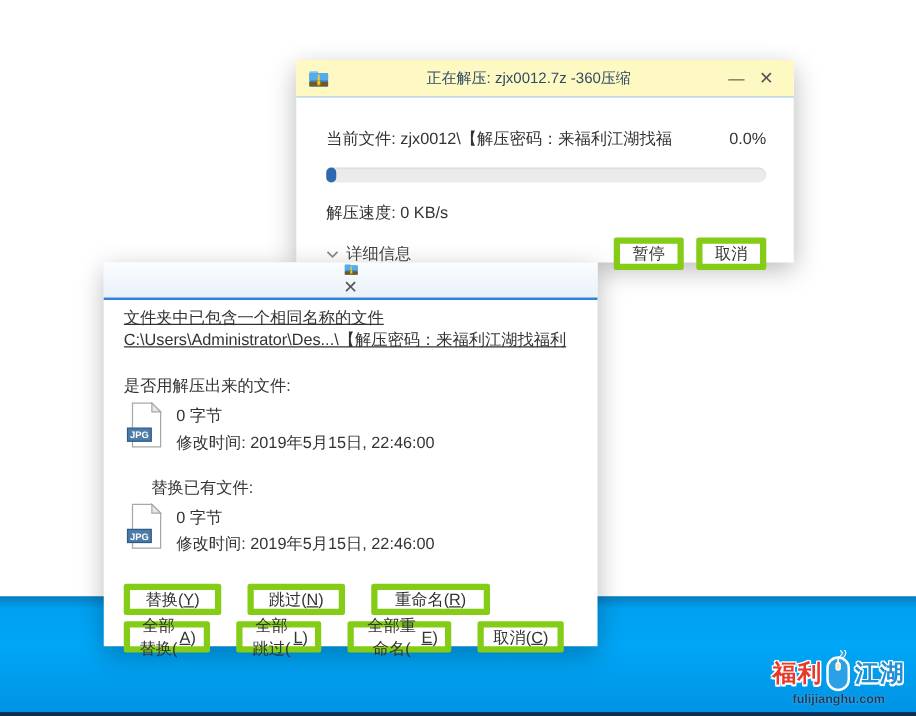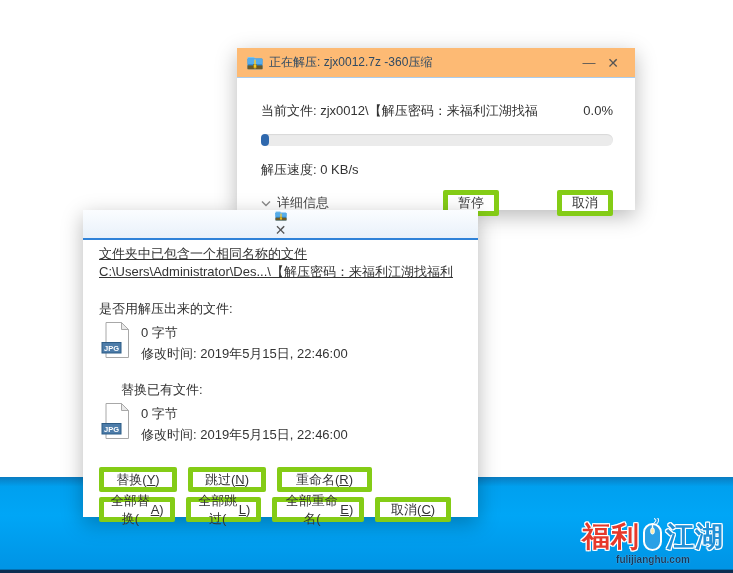--- a/index.html
+++ b/index.html
@@ -14,57 +14,57 @@
   
   .dialog{position:absolute;background:#fff;box-shadow:0 6px 20px rgba(0,0,0,.28);}
   .titlebar{height:30px;display:flex;align-items:center;padding:0 10px;box-sizing:border-box;}
   .titlebar .ttl{font-size:12px;color:#2f4a63;margin-left:6px;flex:1;white-space:nowrap;overflow:hidden;}
   .winbtn{width:24px;height:22px;display:flex;align-items:center;justify-content:center;
           font-size:13px;color:#555;cursor:default;}
   .winbtn.close{font-size:14px;}
 
   
   #dlg1{left:237px;top:48px;width:398px;height:162px;}
-  #dlg1 .titlebar{background:#fdba74;border-bottom:1px solid #aacdee;}
+  #dlg1 .titlebar{background:#fef9c3;border-bottom:1px solid #aacdee;text-align:center;}
   #dlg1 .body{padding:24px 22px 0 24px;}
   .row-current{display:flex;align-items:baseline;font-size:13px;color:#333;}
   .row-current .cur{flex:1;white-space:nowrap;overflow:hidden;}
   .row-current .pct{margin-left:8px;}
   .progress{margin-top:14px;height:12px;background:#ebebeb;border-radius:6px;position:relative;
             box-shadow:inset 0 1px 1px rgba(0,0,0,.08);}
   .progress .fill{position:absolute;left:0;top:0;height:12px;background:#2f68ad;border-radius:6px;}
   .speed{margin-top:15px;font-size:13px;color:#333;}
-  .bottomrow{margin-top:11px;display:flex;align-items:center;gap:48px;}
+  .bottomrow{margin-top:11px;display:flex;align-items:center;}
   .details{display:flex;align-items:center;font-size:13px;color:#444;flex:1;}
   .details svg{margin-right:6px;}
   .btn{display:inline-flex;align-items:center;justify-content:center;background:#fff;
        border:5px solid #84cc16;border-radius:2px;font-size:13px;color:#333;box-sizing:border-box;text-align:center;}
   .btn1{width:56px;height:26px;margin-left:10px;}
 
   
   #dlg2{left:83px;top:210px;width:395px;height:307px;}
   #dlg2 .titlebar{background:linear-gradient(180deg,#fbfdff,#e9f1fa);border-bottom:2px solid #2f82d8;flex-direction:column;}
   #dlg2 .body{padding:5px 16px 0 16px;font-size:13px;color:#333;}
   .conflict p{margin:0;line-height:18px;white-space:nowrap;overflow:hidden;text-decoration:underline;}
   .question{margin-top:20px;line-height:16px;}
   .question.q2{margin-top:18px;margin-left:22px;}
   .filerow{display:flex;margin-top:4px;}
   .fileicon{width:30px;height:38px;flex:0 0 30px;margin-left:2px;}
   .filetext{margin-left:10px;line-height:21px;padding-top:1px;}
-  .btnrow{display:flex;margin-left:0;}
+  .btnrow{display:flex;margin-left:0;gap:10px;}
   .btnrow.r1{margin-top:22px;}
   .btnrow.r2{margin-top:5px;}
   .btn2{height:25px;margin-right:11px;}
   .w78{width:78px;}.w95{width:95px;}
   .u{text-decoration:underline;}
 
   
   .watermark{position:absolute;right:9px;bottom:8px;text-align:center;}
   .wm-row{display:flex;align-items:center;justify-content:center;}
-  .wm-zh{font-size:28px;font-weight:bold;letter-spacing:1px;
+  .wm-zh{font-size:19px;font-weight:bold;letter-spacing:1px;
      text-shadow:-1px 0 #fff,1px 0 #fff,0 -1px #fff,0 1px #fff,-1px -1px #fff,1px 1px #fff,1px -1px #fff,-1px 1px #fff;}
   .wm-red{color:#e6392b;}
   .wm-blue{color:#1f8fd6;}
   .wm-mouse{margin:0 1px;position:relative;top:-2px;}
   .wm-url{font-size:10px;font-weight:bold;color:#14395e;margin-top:-2px;
      text-shadow:0 0 1px rgba(255,255,255,.6);}
 </style>
 </head>
 <body>
 

